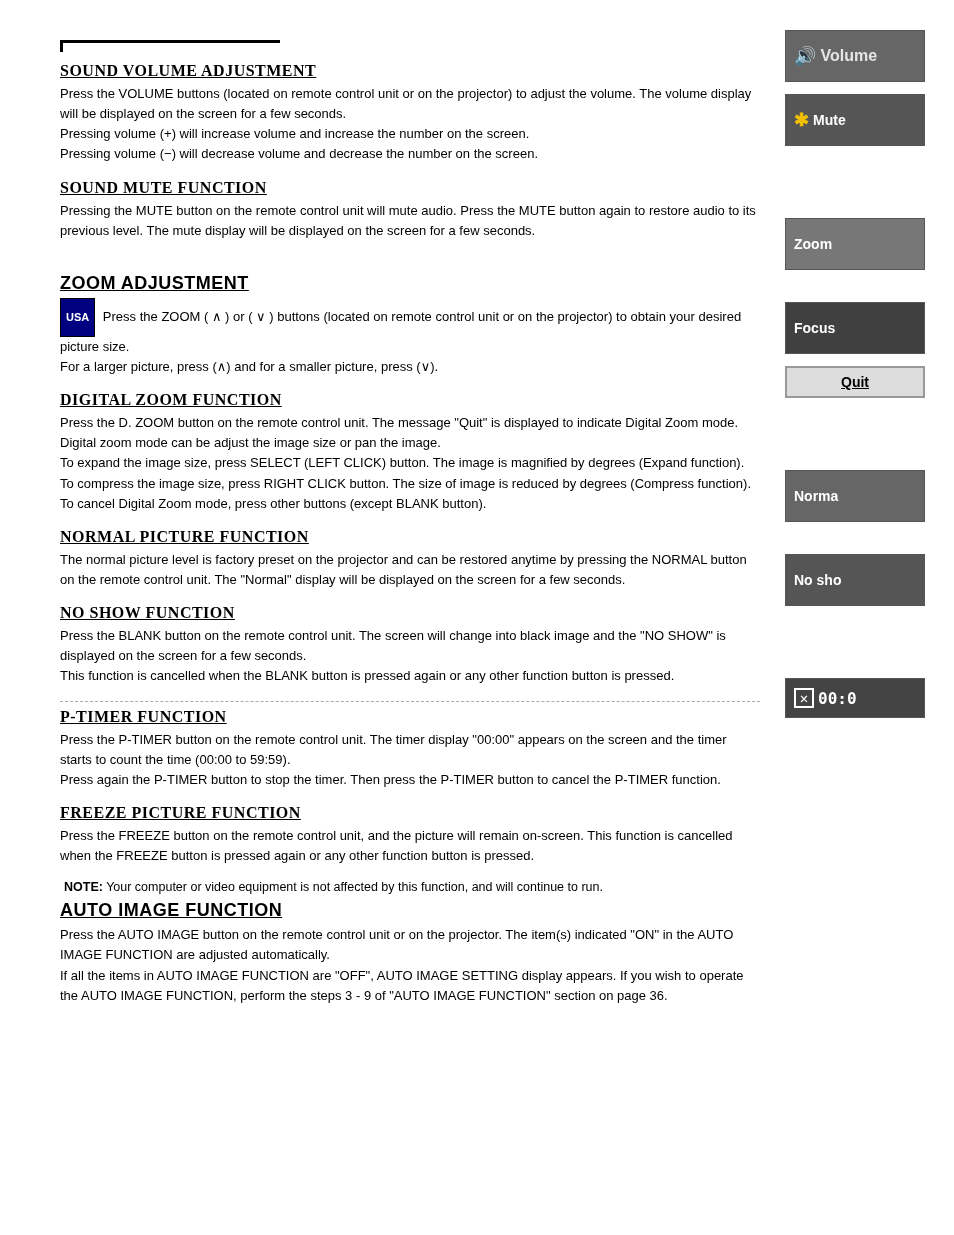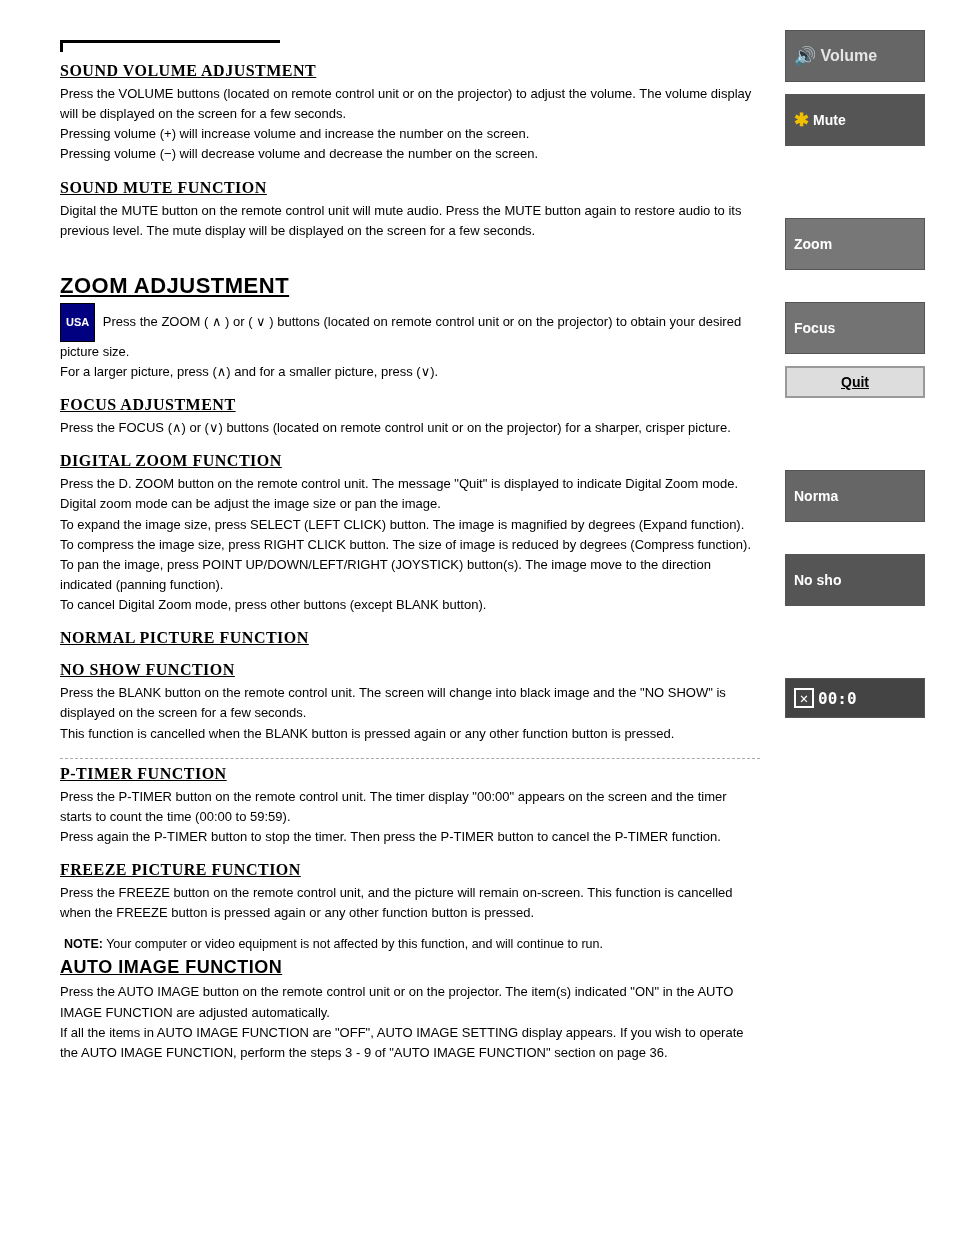--- a/index.html
+++ b/index.html
@@ -82,21 +82,21 @@
     .sidebar-img.volume {
       background: #666;
     }
     .sidebar-img.mute {
       background: #555;
     }
     .sidebar-img.zoom {
       background: #777;
     }
     .sidebar-img.focus {
-      background: #737373;
+      background: #404040;
       align-items: center;
     }
     .sidebar-img.quit {
       background: #ddd;
       border: 2px solid #999;
       height: 32px;
       justify-content: center;
     }
     .sidebar-img.normal {
       background: #666;
@@ -176,55 +176,51 @@
       <div class="section-body">
         <p>Press the VOLUME buttons (located on remote control unit or on the projector) to adjust the volume. The volume display will be displayed on the screen for a few seconds.</p>
         <p>Pressing volume (+) will increase volume and increase the number on the screen.</p>
         <p>Pressing volume (−) will decrease volume and decrease the number on the screen.</p>
       </div>
     </div>
 
     <div class="section">
       <div class="section-title serif">SOUND MUTE FUNCTION</div>
       <div class="section-body">
-        <p>Digital the MUTE button on the remote control unit will mute audio. Press the MUTE button again to restore audio to its previous level. The mute display will be displayed on the screen for a few seconds.</p>
-      </div>
-    </div>
-
-    <div class="section">
-      <div class="section-title" style="font-size:22px; font-weight:bold; font-family: Arial, sans-serif; margin-top: 32px;">ZOOM ADJUSTMENT</div>
+        <p>Pressing the MUTE button on the remote control unit will mute audio. Press the MUTE button again to restore audio to its previous level. The mute display will be displayed on the screen for a few seconds.</p>
+      </div>
+    </div>
+
+    <div class="section">
+      <div class="section-title" style="font-size:18px; font-weight:bold; font-family: Arial, sans-serif; margin-top: 32px;">ZOOM ADJUSTMENT</div>
       <div class="section-body">
         <p>
           <span class="usa-badge">USA</span>
           <span>Press the ZOOM ( ∧ ) or ( ∨ ) buttons (located on remote control unit or on the projector) to obtain your desired picture size.</span>
         </p>
         <p>For a larger picture, press (∧) and for a smaller picture, press (∨).</p>
       </div>
     </div>
 
-    <div class="section">
-      <div class="section-title serif">FOCUS ADJUSTMENT</div>
-      <div class="section-body">
-        <p>Press the FOCUS (∧) or (∨) buttons (located on remote control unit or on the projector) for a sharper, crisper picture.</p>
-      </div>
-    </div>
 
     <div class="section">
       <div class="section-title serif">DIGITAL ZOOM FUNCTION</div>
       <div class="section-body">
         <p>Press the D. ZOOM button on the remote control unit. The message "Quit" is displayed to indicate Digital Zoom mode. Digital zoom mode can be adjust the image size or pan the image.</p>
         <p>To expand the image size, press SELECT (LEFT CLICK) button.  The image is magnified by degrees (Expand function).</p>
         <p>To compress the image size, press RIGHT CLICK button.  The size of image is reduced by degrees (Compress function).</p>
-        <p>To pan the image, press POINT UP/DOWN/LEFT/RIGHT (JOYSTICK) button(s).  The image move to the direction indicated (panning function).</p>
         <p>To cancel Digital Zoom mode, press other buttons (except BLANK button).</p>
       </div>
     </div>
 
     <div class="section">
       <div class="section-title serif">NORMAL PICTURE FUNCTION</div>
+      <div class="section-body">
+        <p>The normal picture level is factory preset on the projector and can be restored anytime by pressing the NORMAL button on the remote control unit. The "Normal" display will be displayed on the screen for a few seconds.</p>
+      </div>
     </div>
 
     <div class="section">
       <div class="section-title serif">NO SHOW FUNCTION</div>
       <div class="section-body">
         <p>Press the BLANK button on the remote control unit. The screen will change into black image and the "NO SHOW" is displayed on the screen for a few seconds.</p>
         <p>This function is cancelled when the BLANK button is pressed again or any other function button is pressed.</p>
       </div>
     </div>
 

